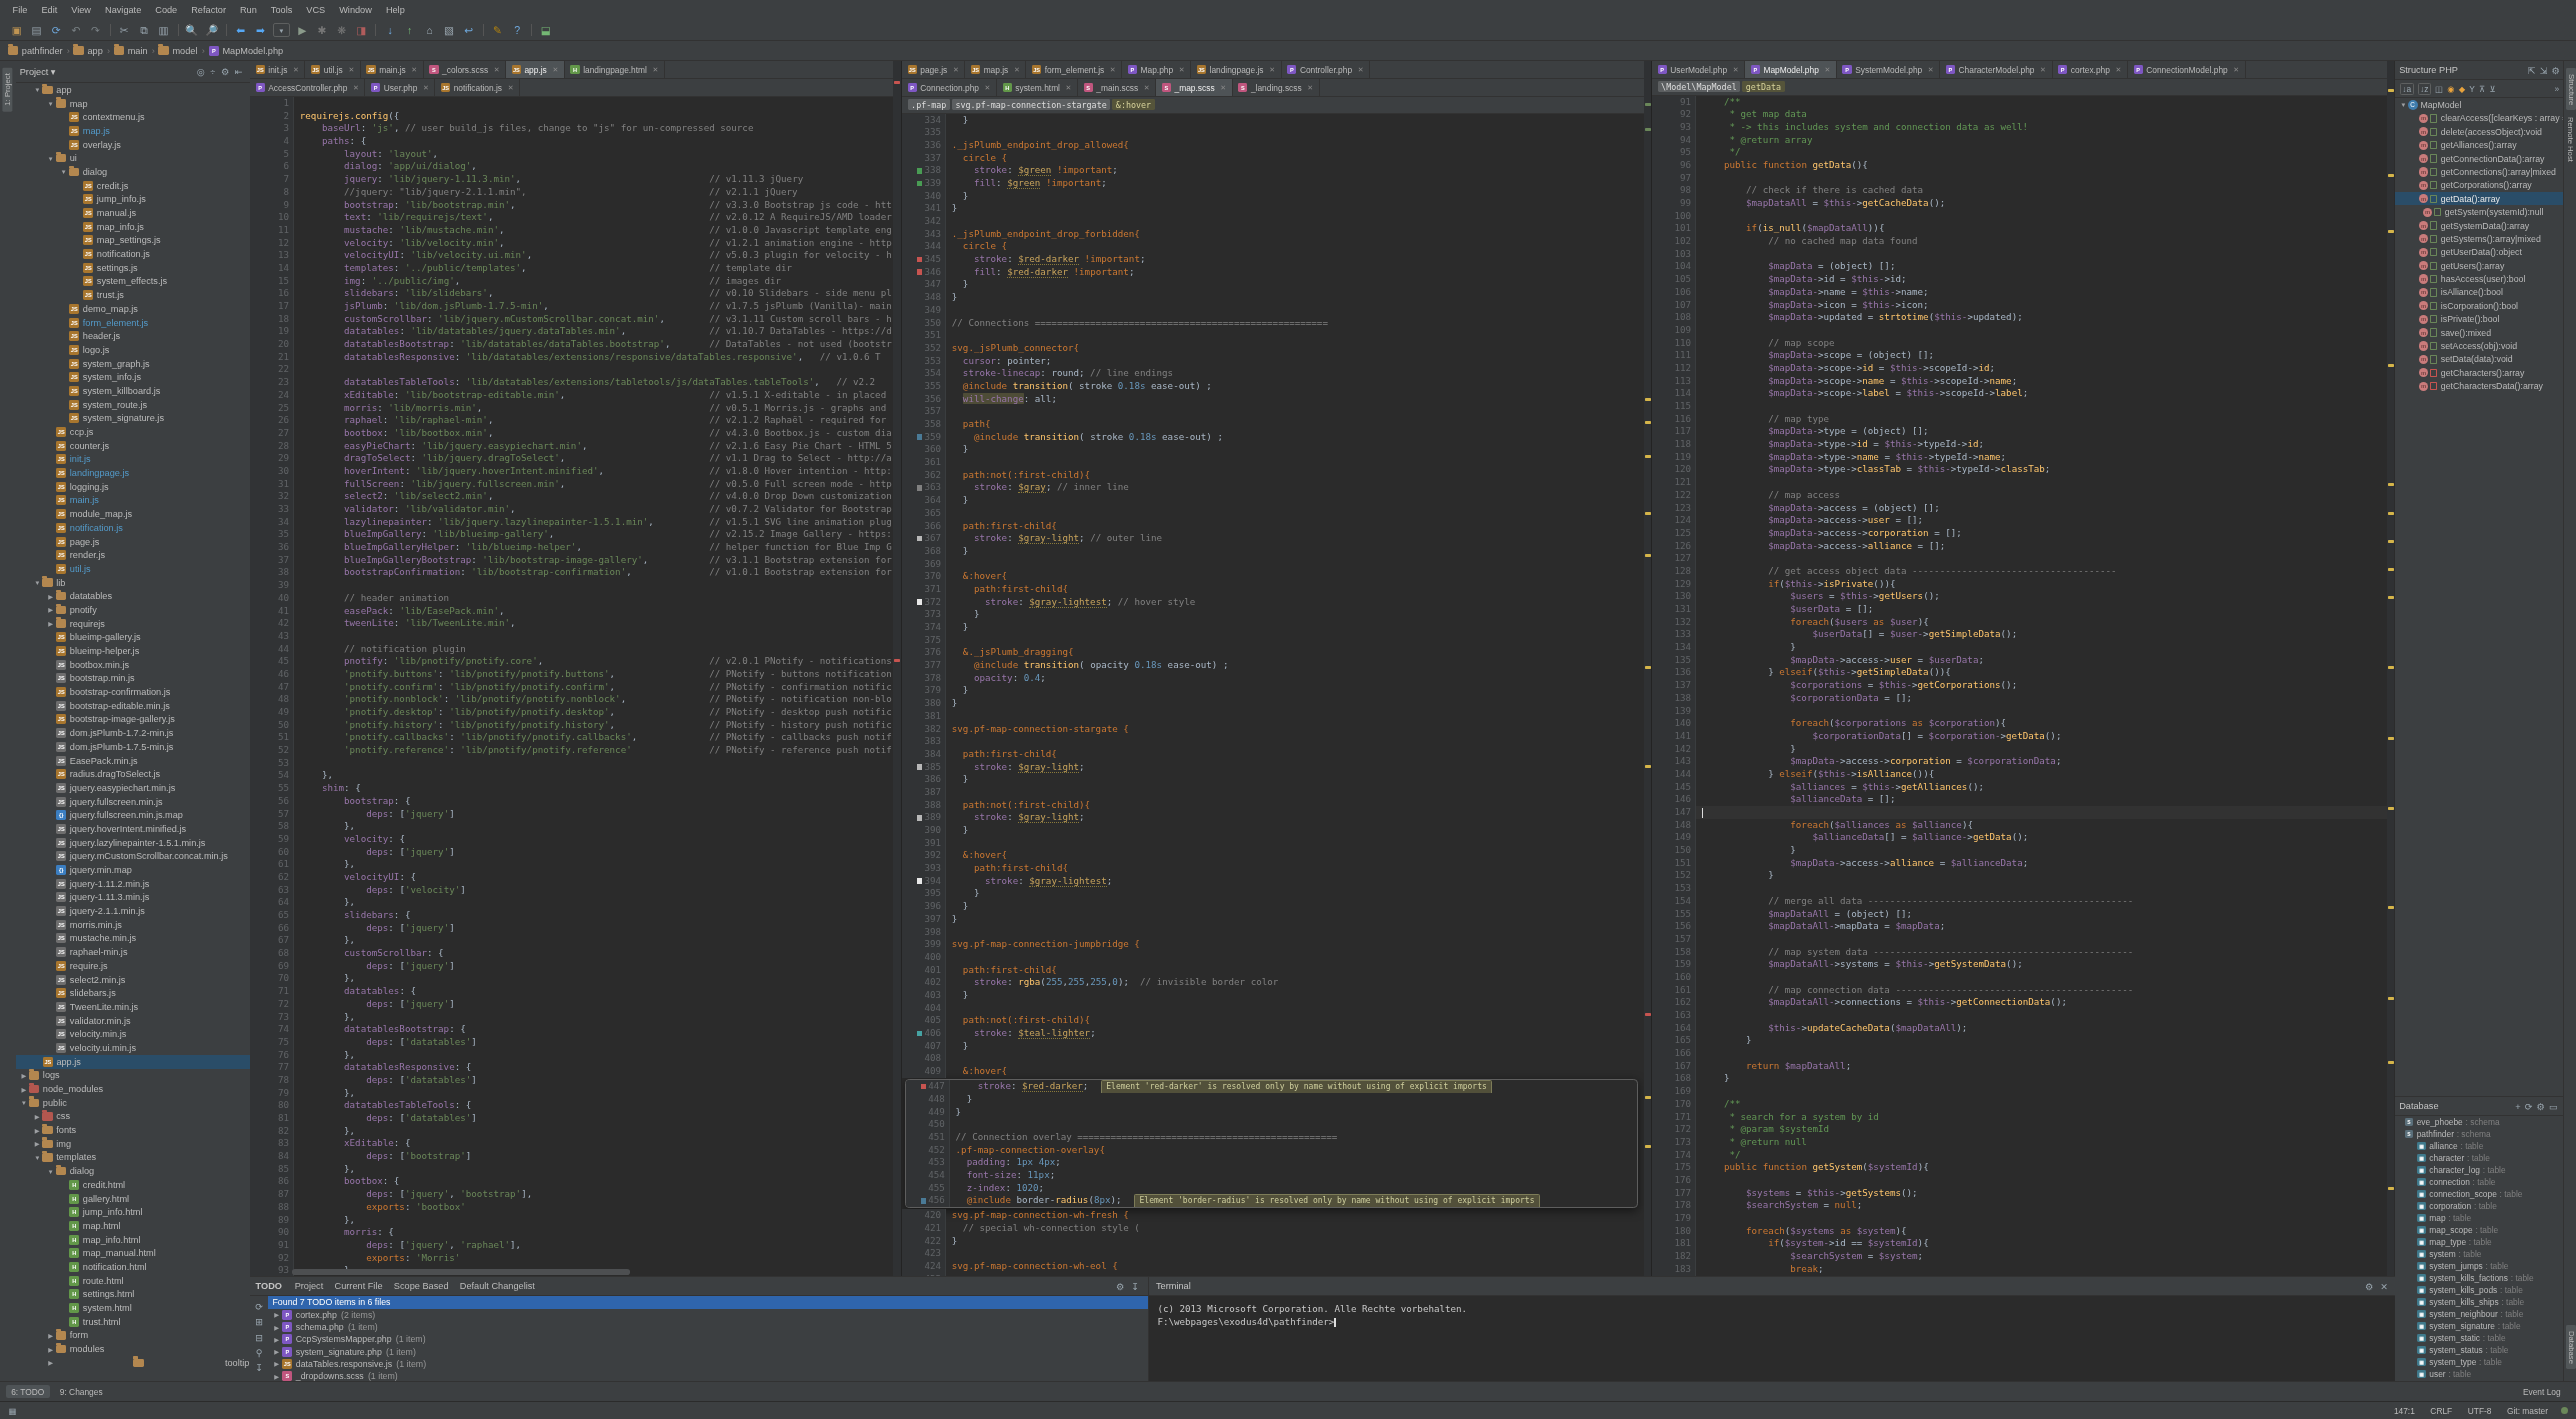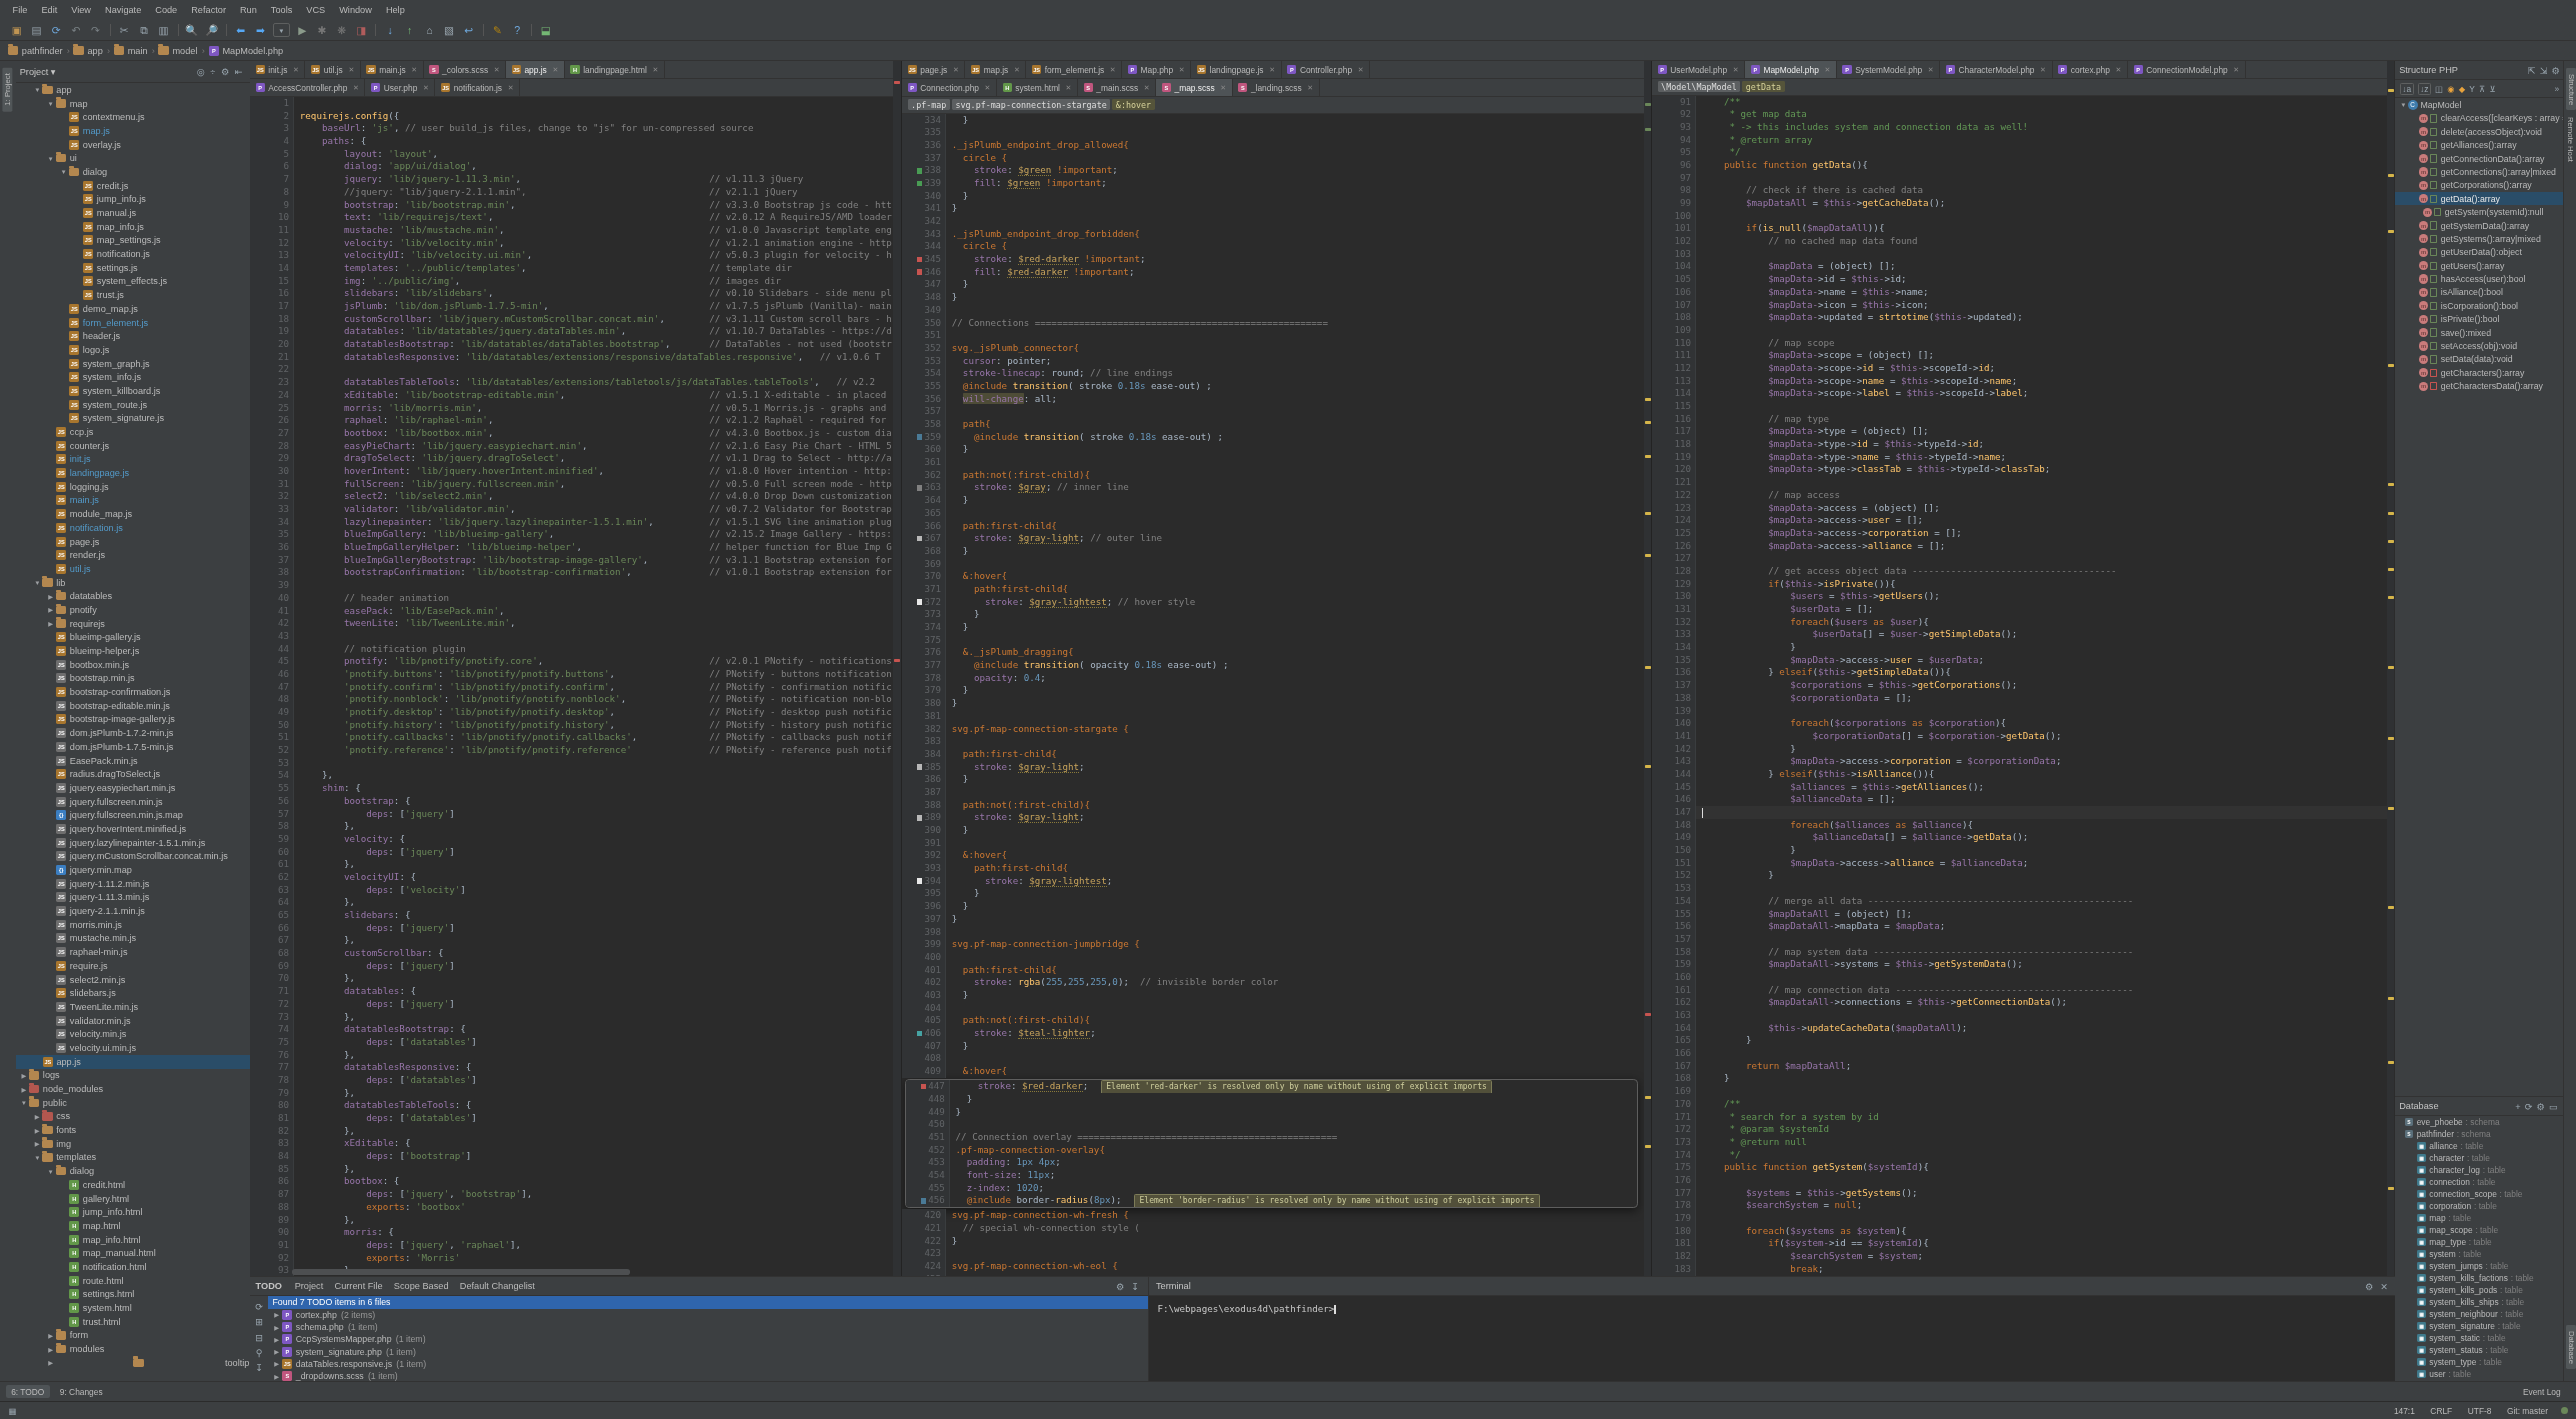--- a/index.html
+++ b/index.html
@@ -1465,21 +1465,21 @@
         </div>
     </div>
   </div>
   <div id="term" class="abs">
     <div id="termhead">
       <span>Terminal</span>
       <span style="flex:1"></span>
       <span style="color:#9aa7b0;margin-right:7px;">⚙</span>
       <span style="color:#9aa7b0;">✕</span>
     </div>
-    <div id="termbody"><div></div><div>F:\webpages\exodus4d\pathfinder&gt;<span class="caret" style="height: 9.2px;"></span></div></div>
+    <div id="termbody"><div>(c) 2013 Microsoft Corporation. Alle Rechte vorbehalten.</div><div></div><div>F:\webpages\exodus4d\pathfinder&gt;<span class="caret" style="height: 9.2px;"></span></div></div>
   </div>
   <div id="bstripe" class="abs">
       <span class="twbtn on">6: TODO</span>
       <span class="twbtn">9: Changes</span>
       <span class="sp"></span>
       <span class="twbtn">Event Log</span>
     </div>
   <div id="status" class="abs">
       <span style="color: rgb(154, 167, 176);">▦</span>
       <span class="sp"></span>

